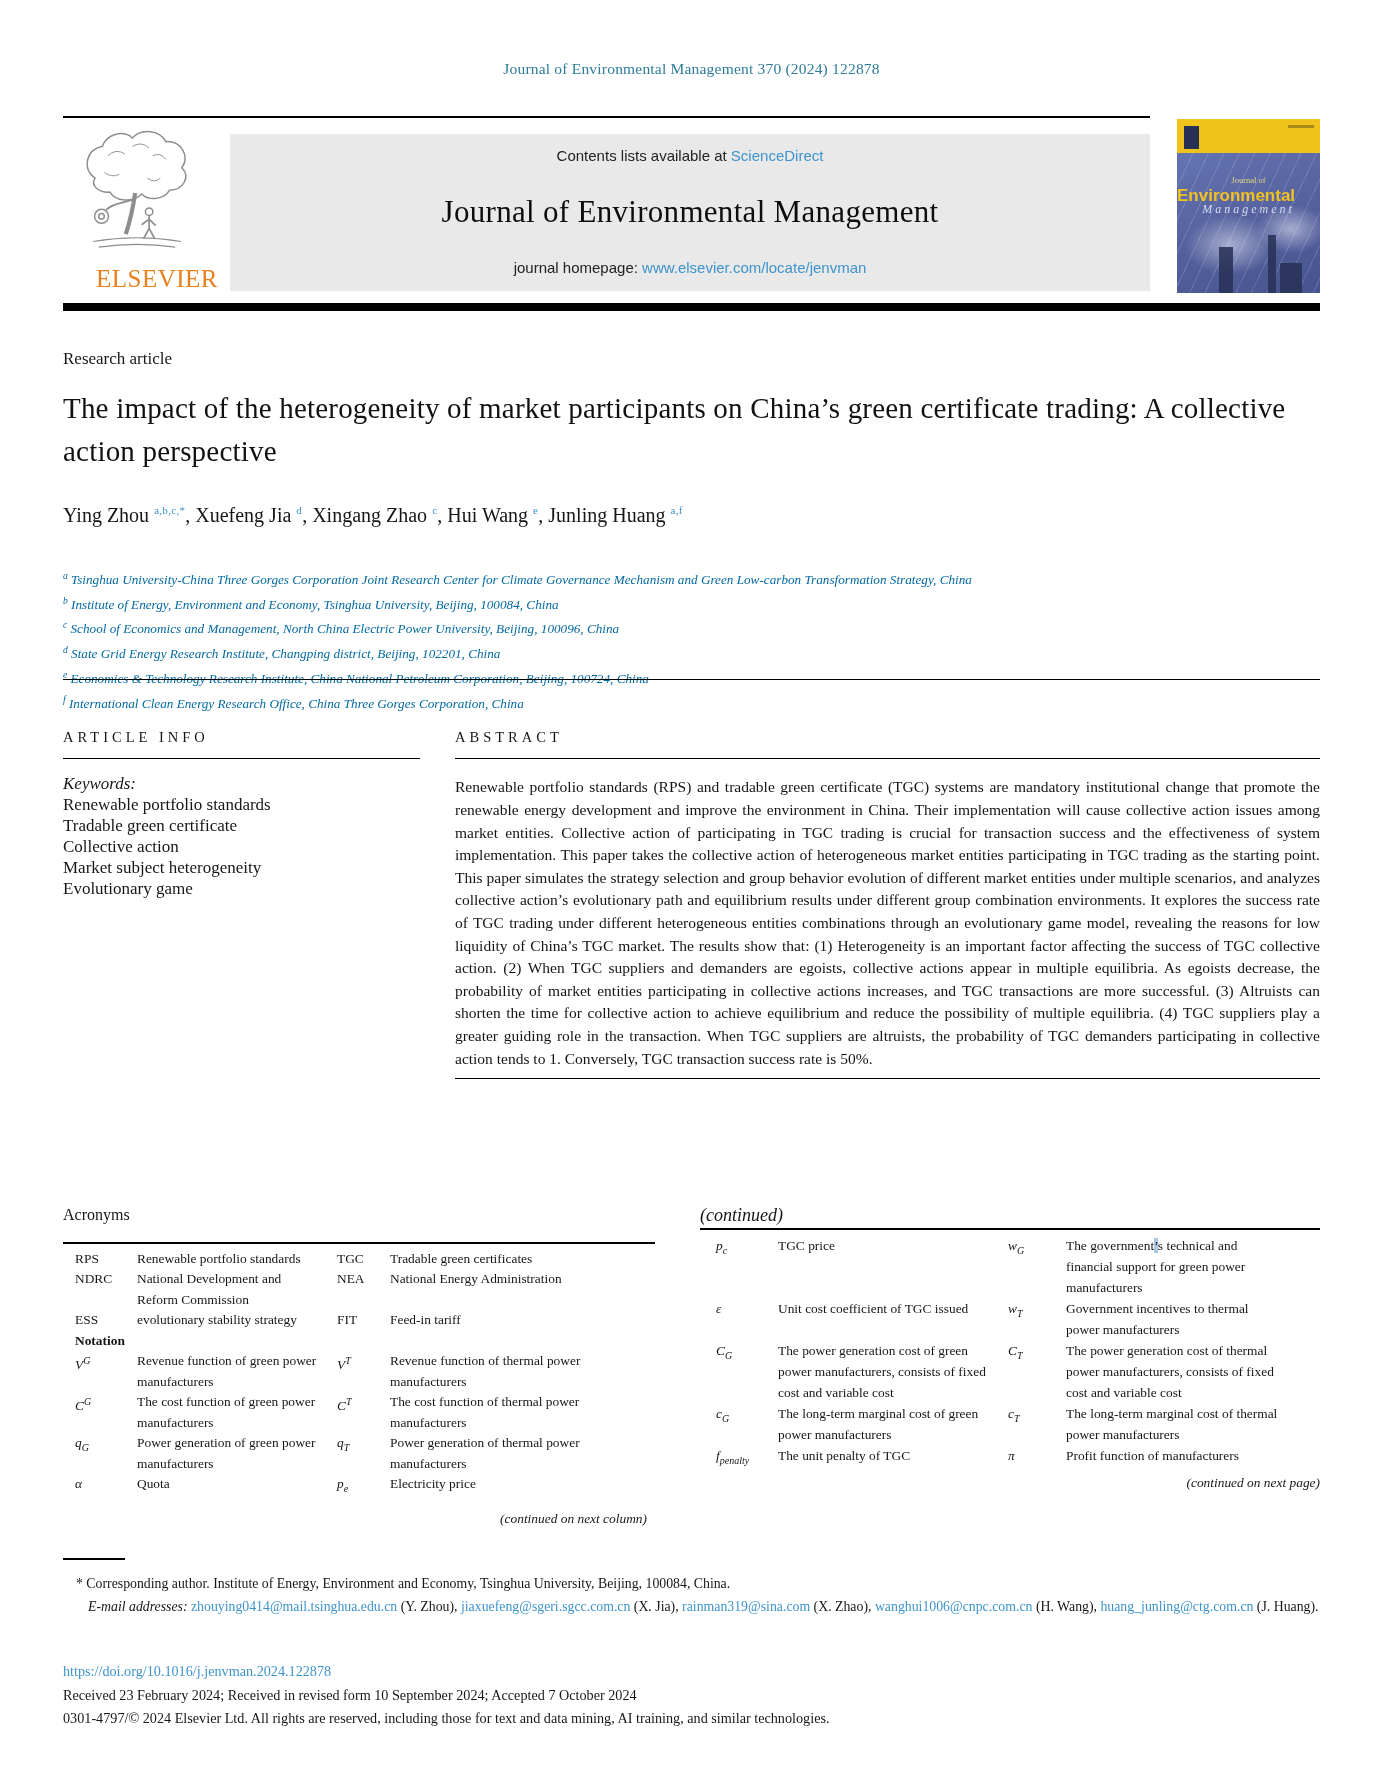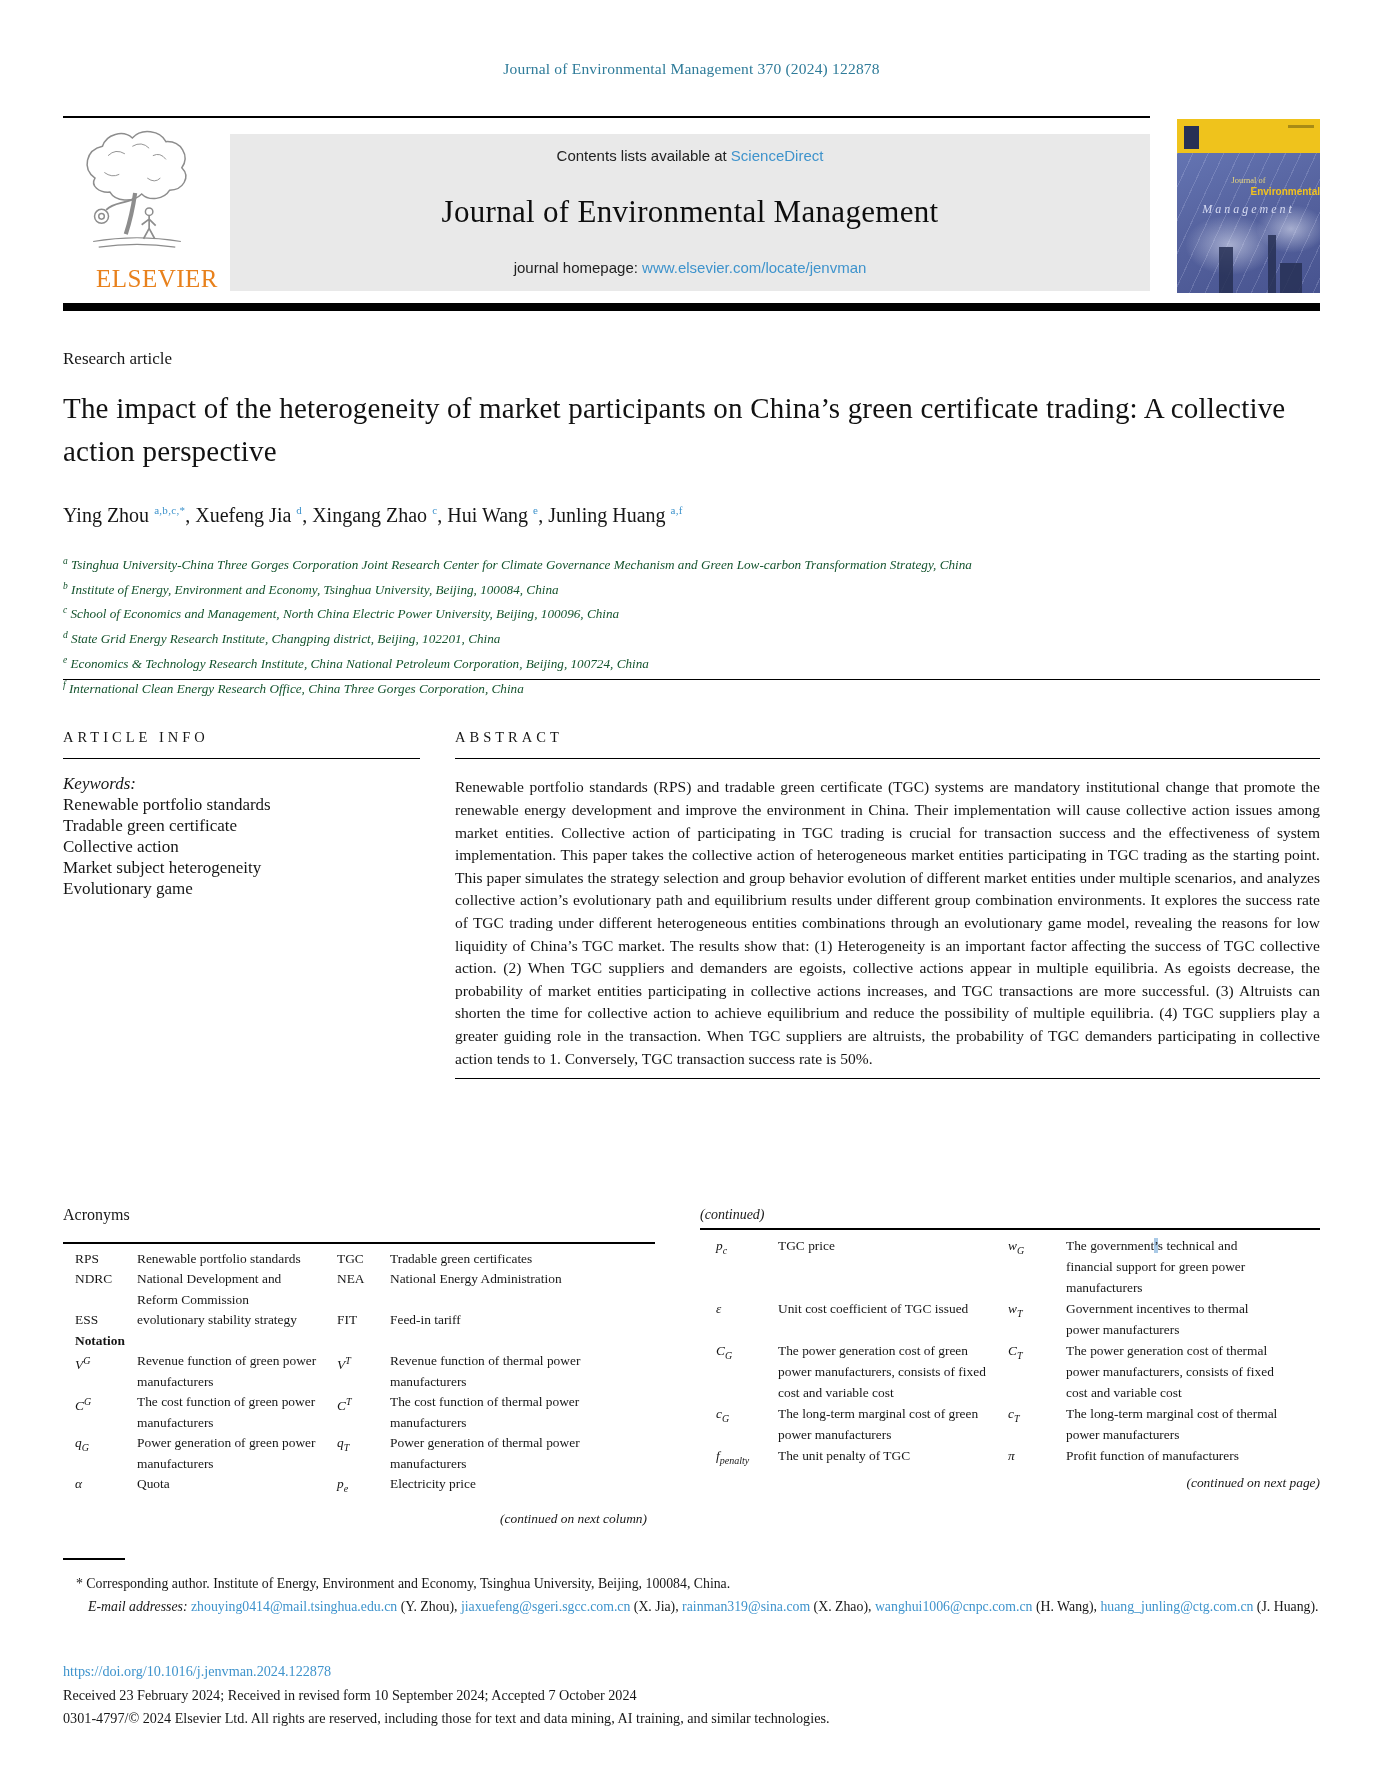--- a/index.html
+++ b/index.html
@@ -35,54 +35,54 @@
          box-shadow:0 0 0 1px #9aa0b8 inset;}
   .cover-band{position:absolute;left:0;top:0;right:0;height:34px;background:#efc31c;}
   .cover-mini-logo{position:absolute;left:7px;top:5px;width:15px;height:22px;background:#273055;
         box-shadow:0 3px 0 #273055, inset 0 2px 0 #efc31c;}
   .cover-issn{position:absolute;right:6px;top:6px;width:26px;height:3px;background:#8a7413;opacity:.7;}
   .cover-body{position:absolute;left:0;top:34px;right:0;bottom:0;
         background:linear-gradient(160deg,#6474b2 0%,#56639f 45%,#47538f 100%);overflow:hidden;}
   .cover-vein{position:absolute;inset:0;opacity:.18;
         background:repeating-linear-gradient(115deg,#dfe4ff 0 1px,transparent 1px 14px);}
   .cover-t1{position:absolute;top:22px;left:0;right:0;text-align:center;font-size:8.5px;color:#e9d77d;}
-  .cover-t2{position:absolute;top:33px;left:0;right:0;text-align:right;font-size:10px;font-weight:bold;
+  .cover-t2{position:absolute;top:33px;left:0;right:0;text-align:left;font-size:17px;font-weight:bold;
         color:#f2c21e;font-family:"Liberation Sans","DejaVu Sans",sans-serif;}
   .cover-t3{position:absolute;top:49px;left:0;right:0;text-align:center;font-size:12px;font-style:italic;
         color:#d5daf2;letter-spacing:3px;}
   .smoke{position:absolute;border-radius:50%;background:radial-gradient(closest-side,rgba(235,238,250,.55),rgba(235,238,250,0));}
   .s1{width:90px;height:60px;left:8px;bottom:18px;}
   .s2{width:70px;height:48px;right:-6px;bottom:40px;}
   .bldg{position:absolute;background:#273055;opacity:.85;}
   .b1{width:14px;height:46px;left:42px;bottom:0;}
   .b2{width:22px;height:30px;right:18px;bottom:0;}
   .b3{width:8px;height:58px;right:44px;bottom:0;}
 
   
   .article-head{top:348px;}
   .type-label{font-size:17px;line-height:21px;}
   .article-title{margin:18px 0 0 0;font-weight:normal;font-size:29px;line-height:43px;letter-spacing:.2px;color:#111;}
   .authors{margin-top:24px;font-size:20px;line-height:27px;}
   .authors sup{color:#3e93cc;font-size:11px;letter-spacing:.3px;}
-  .affils{margin-top:22px;font-style:italic;font-size:13.2px;line-height:20.5px;color:#14532d;}
+  .affils{margin-top:37px;font-style:italic;font-size:13.2px;line-height:20.5px;color:#0369a1;}
   .affils sup{font-size:9.5px;}
 
   
   .info-grid{top:727px;display:grid;grid-template-columns:357px 865px;column-gap:35px;}
   .col-heading{font-size:14.5px;line-height:21px;letter-spacing:4px;}
   .heading-rule{height:1.4px;background:#000;margin-top:10px;}
   .keywords{margin-top:14px;font-size:17px;line-height:21px;}
   .kw-label{font-style:italic;}
   .abstract-text{margin-top:17px;font-size:15.5px;line-height:22.6px;text-align:justify;color:#141414;}
   .abstract-rule{margin-top:8px;height:1.2px;background:#000;}
 
   
   .acronyms{top:1205px;display:grid;grid-template-columns:592px 620px;column-gap:45px;align-items:start;}
   .acro-heading{font-size:16px;line-height:20px;}
-  .continued-label{font-style:italic;font-size:14px;line-height:18px;margin-top:1px;}
+  .continued-label{font-style:italic;font-size:18px;line-height:18px;margin-top:1px;}
   .tbl-rule{height:1.7px;background:#000;}
   .tleft .tbl-rule{margin-top:17px;}
   .tright .tbl-rule{margin-top:4px;}
   .tbl{display:grid;font-size:13.4px;line-height:20.5px;padding-top:5px;}
   .tbl-l{grid-template-columns:62px 200px 53px 1fr;padding-left:12px;}
   .tbl-r{grid-template-columns:62px 230px 58px 1fr;padding-left:16px;line-height:21px;}
   .tdef{padding-right:12px;}
   .tbl-l .c3{padding-right:35px;}
   .tbl-r .c3{padding-right:42px;}
   .tsection{grid-column:1 / -1;font-weight:bold;}

